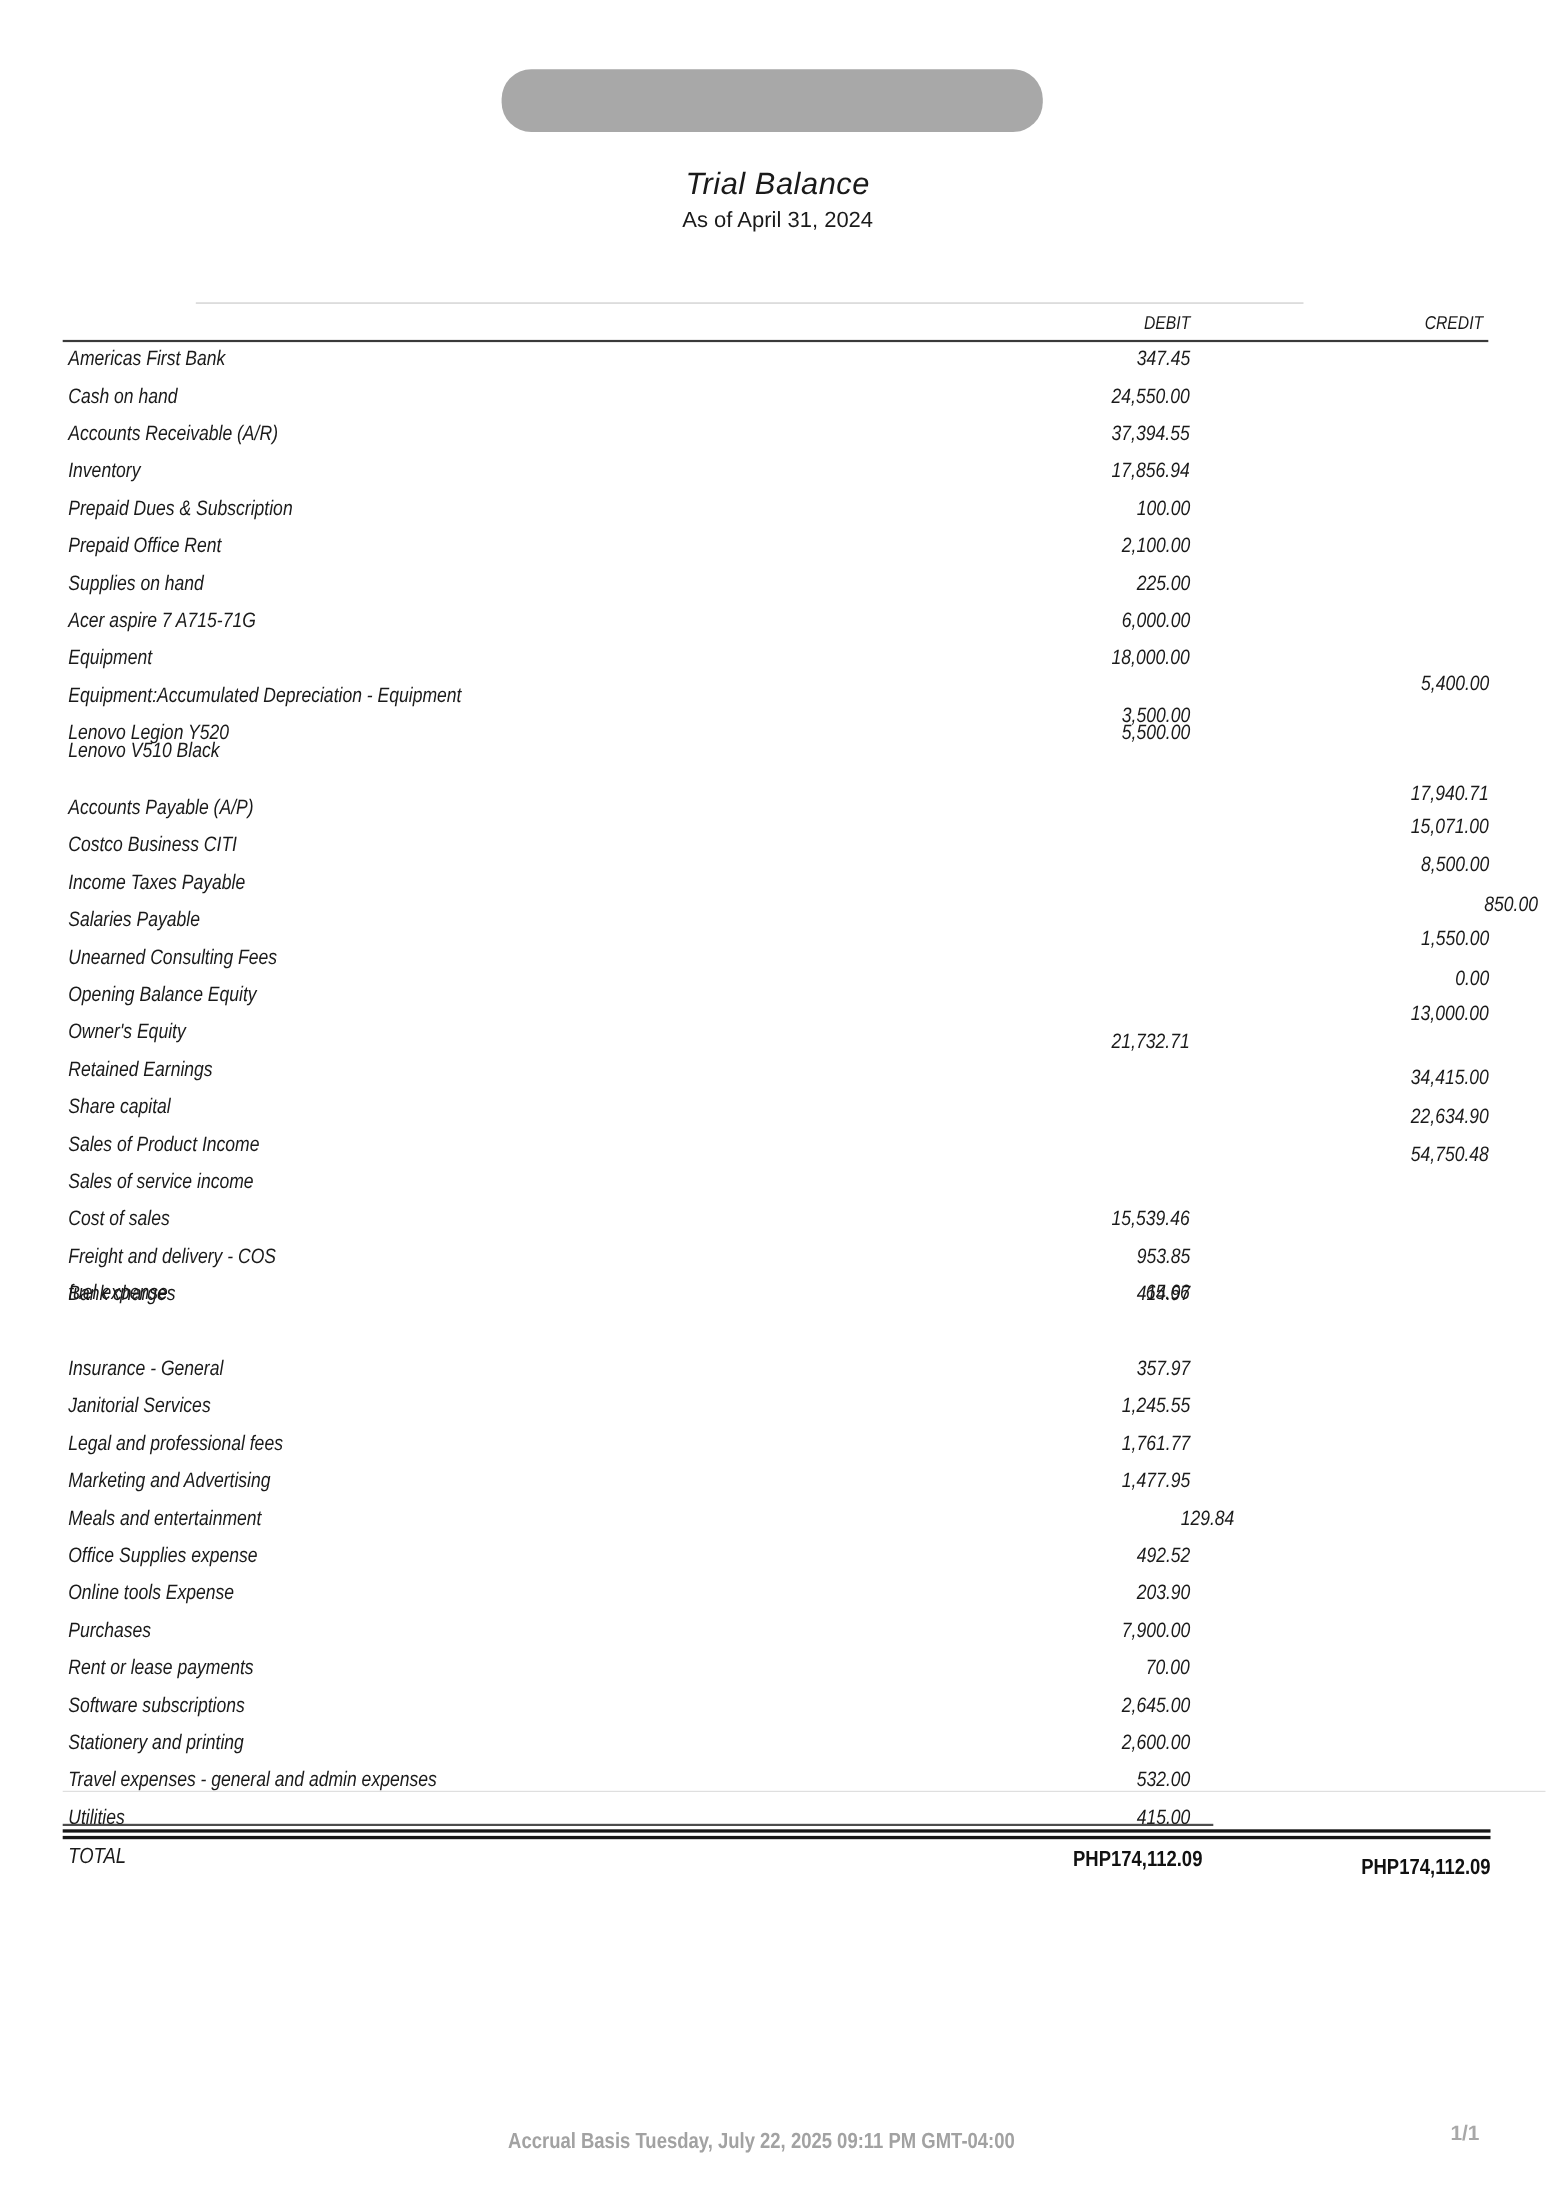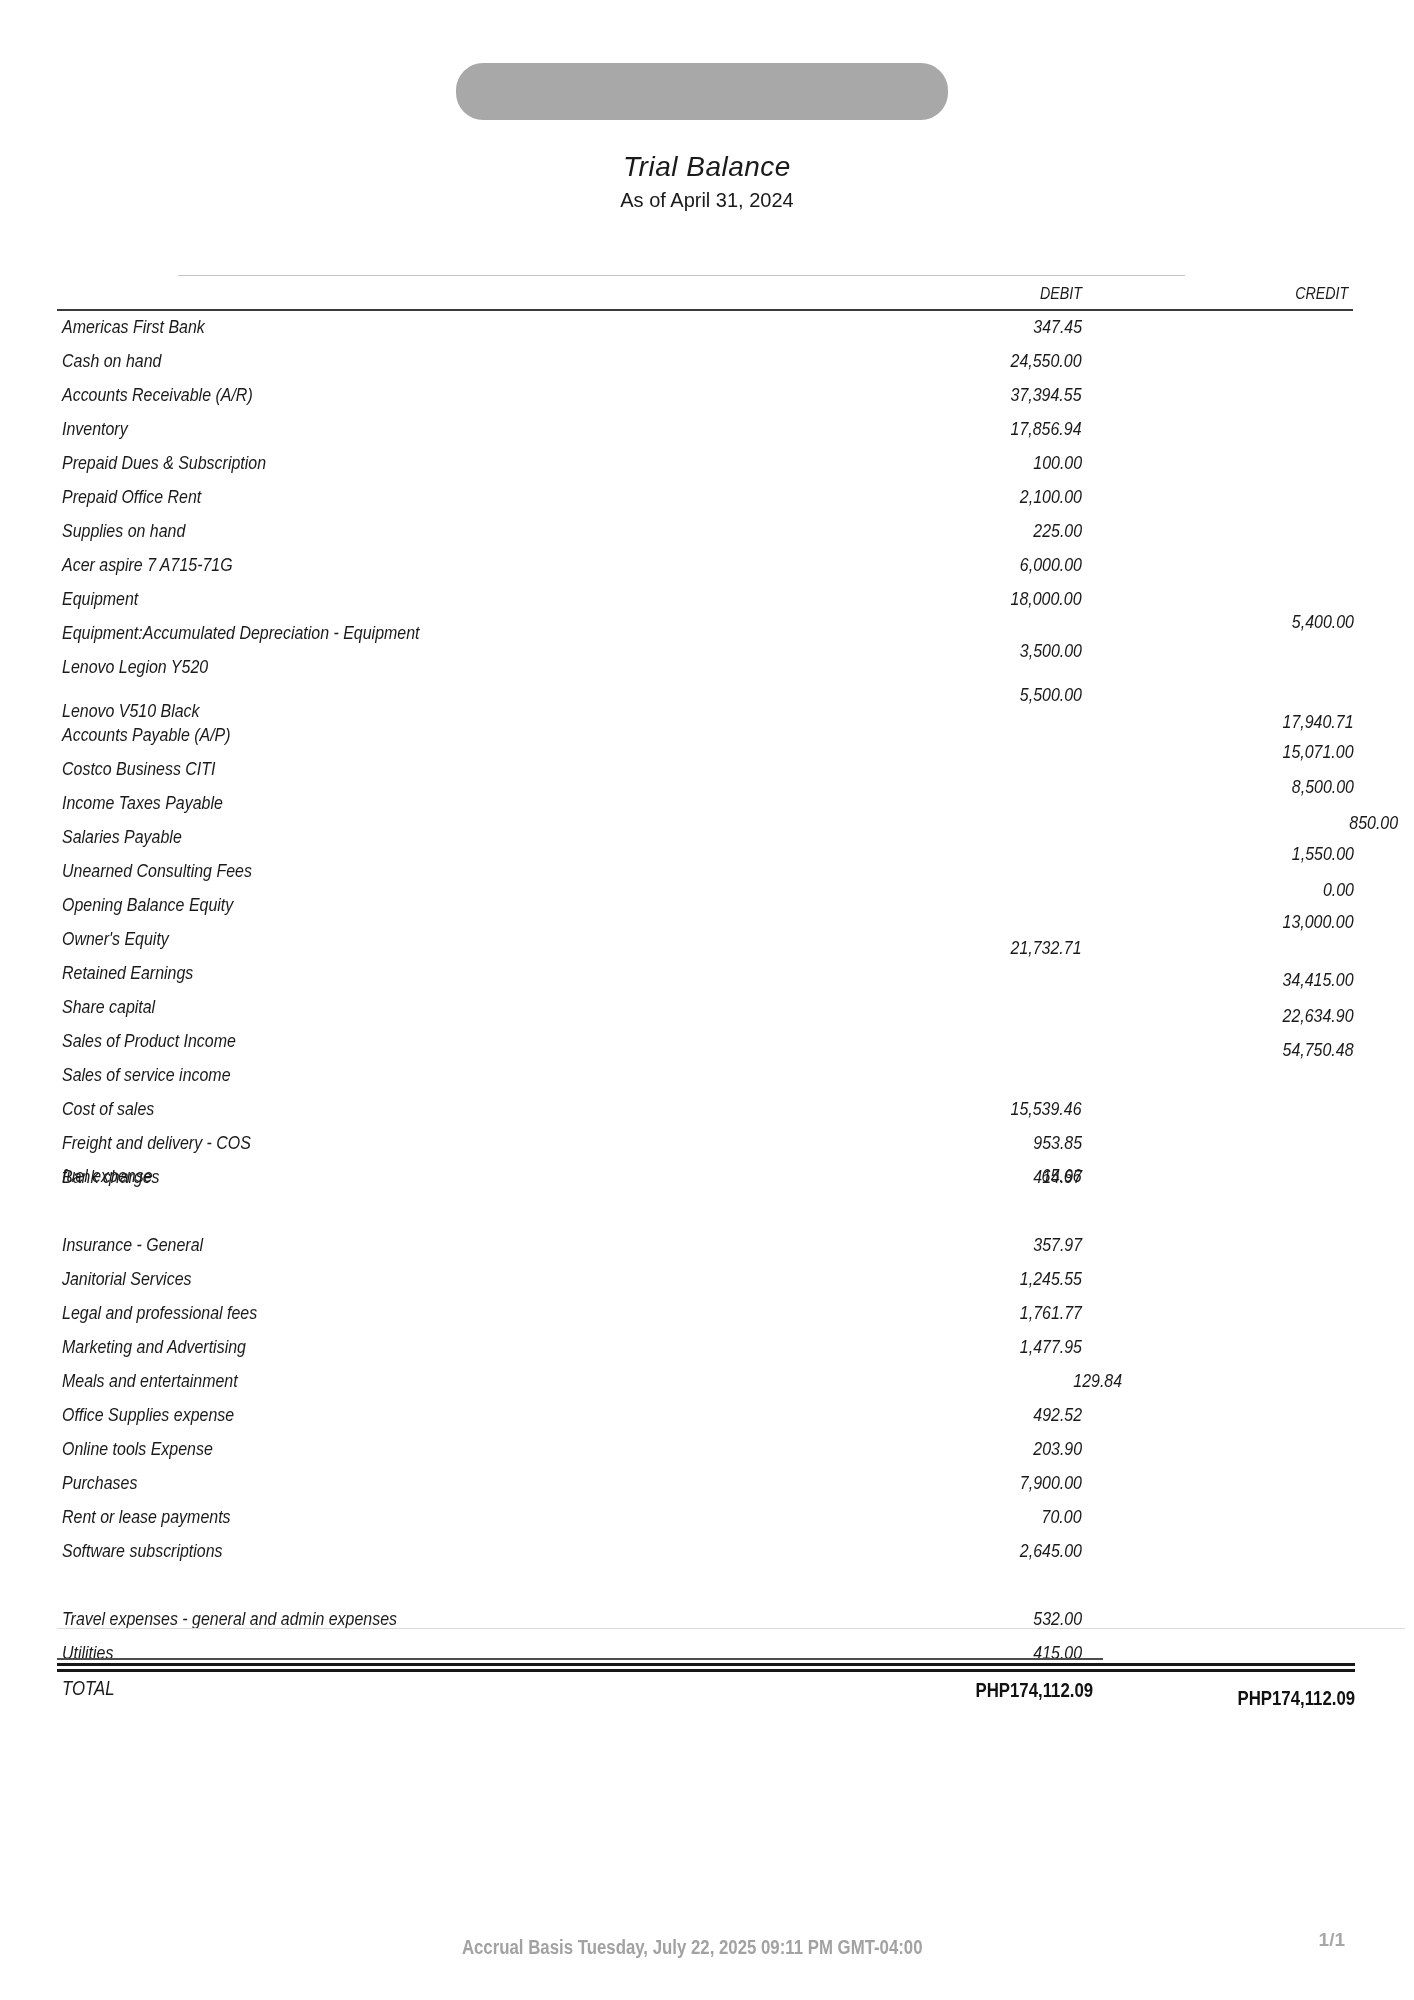--- a/index.html
+++ b/index.html
@@ -94,21 +94,21 @@
         <span class="cell-debit cond" style="top: 0px;">18,000.00</span>
       </div>
       <div class="row" style="top: 306px;">
         <span class="cell-name cond">Equipment:Accumulated Depreciation - Equipment</span>
         <span class="cell-credit cond" style="top: -11px;">5,400.00</span>
       </div>
       <div class="row" style="top: 340px;">
         <span class="cell-name cond">Lenovo Legion Y520</span>
         <span class="cell-debit cond" style="top: -16px;">3,500.00</span>
       </div>
-      <div class="row" style="top: 384px;">
+      <div class="row" style="top: 356px;">
         <span class="cell-name cond">Lenovo V510 Black</span>
         <span class="cell-debit cond" style="top: -16px;">5,500.00</span>
       </div>
       <div class="row" style="top: 408px;">
         <span class="cell-name cond">Accounts Payable (A/P)</span>
         <span class="cell-credit cond" style="top: -13px;">17,940.71</span>
       </div>
       <div class="row" style="top: 442px;">
         <span class="cell-name cond">Costco Business CITI</span>
         <span class="cell-credit cond" style="top: -17px;">15,071.00</span>
@@ -197,20 +197,24 @@
         <span class="cell-name cond">Purchases</span>
         <span class="cell-debit cond" style="top: 0px;">7,900.00</span>
       </div>
       <div class="row" style="top: 1190px;">
         <span class="cell-name cond">Rent or lease payments</span>
         <span class="cell-debit cond" style="top: 0px;">70.00</span>
       </div>
       <div class="row" style="top: 1224px;">
         <span class="cell-name cond">Software subscriptions</span>
         <span class="cell-debit cond" style="top: 0px;">2,645.00</span>
+      </div>
+      <div class="row" style="top: 1258px;">
+        <span class="cell-name cond">Stationery and printing</span>
+        <span class="cell-debit cond" style="top: 0px;">2,600.00</span>
       </div>
       <div class="row" style="top: 1292px;">
         <span class="cell-name cond">Travel expenses - general and admin expenses</span>
         <span class="cell-debit cond" style="top: 0px;">532.00</span>
       </div>
       <div class="row" style="top: 1326px;">
         <span class="cell-name cond">Utilities</span>
         <span class="cell-debit cond" style="top: 0px;">415.00</span>
       </div>
     </div>

